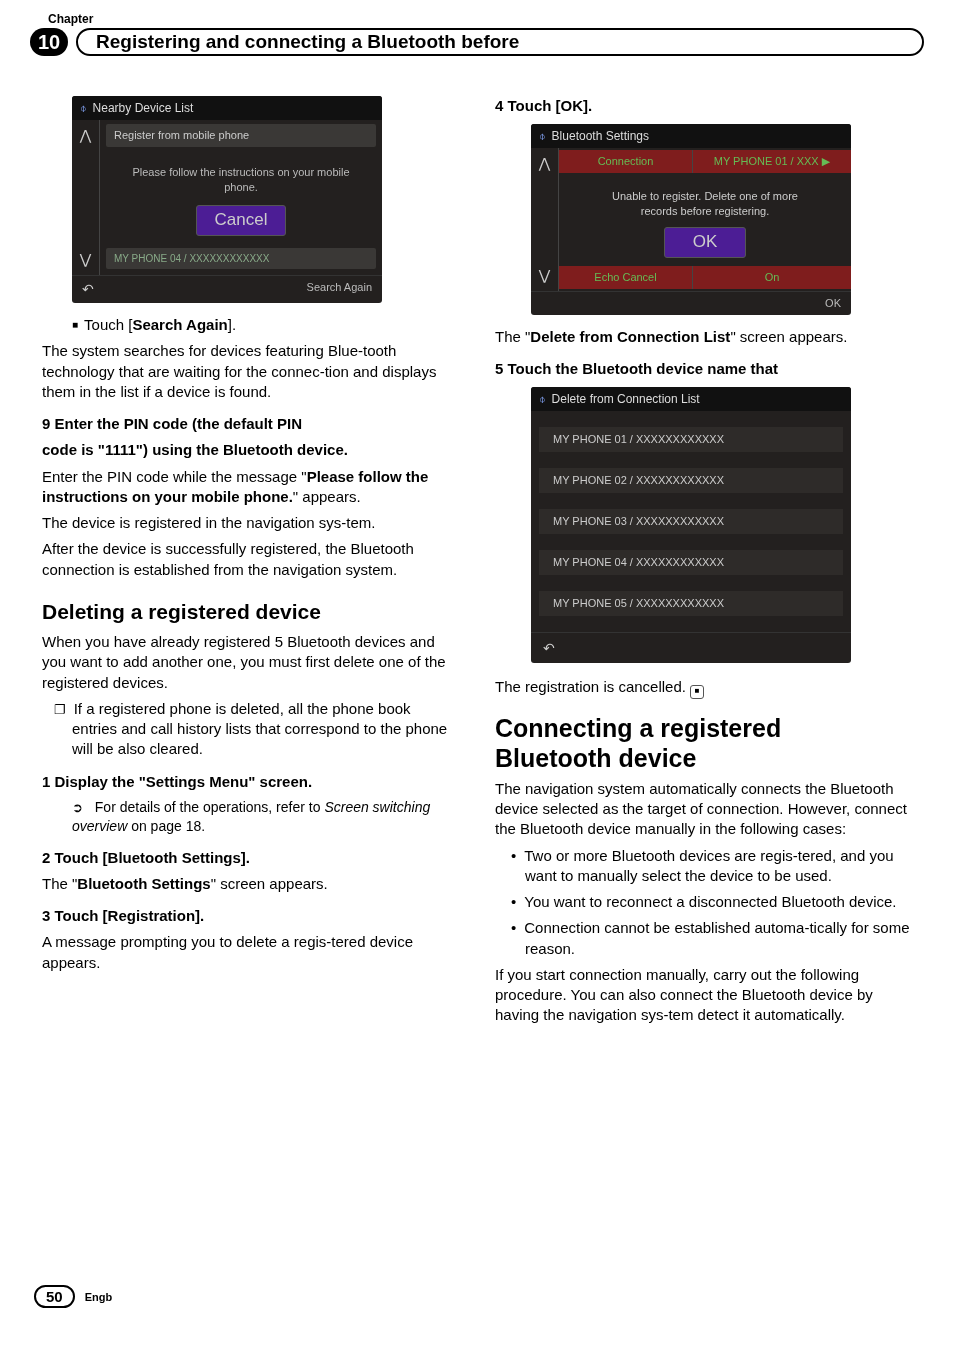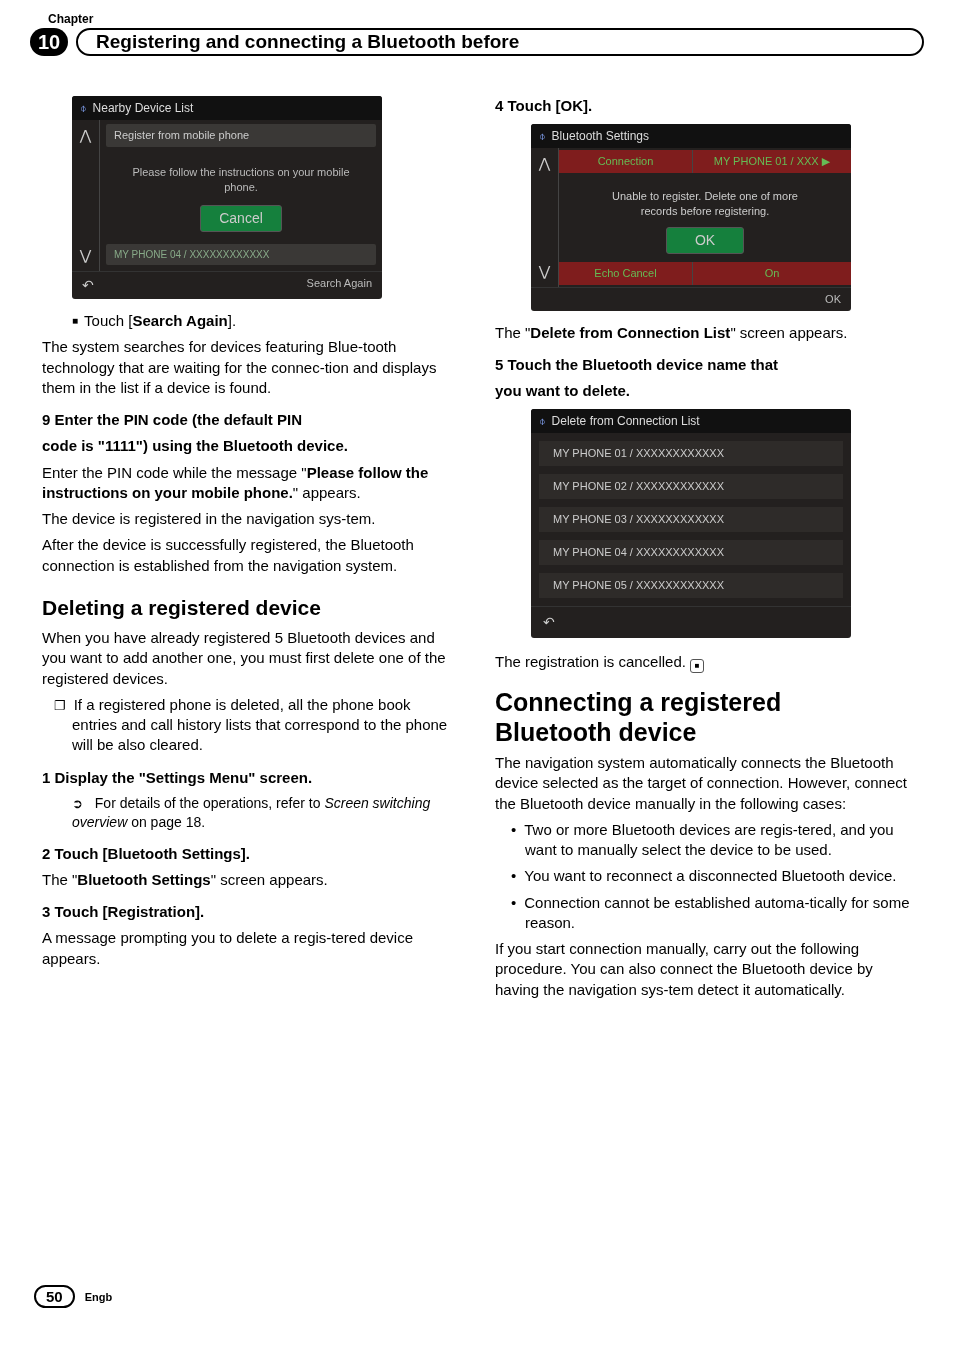--- a/index.html
+++ b/index.html
@@ -110,25 +110,25 @@
     color: #ccc;
     border-radius: 2px;
   }
   .msg-area {
     text-align: center;
     color: #bbb;
     font-size: 11px;
     padding: 16px 8px 10px 8px;
   }
   .btn-pill {
-    background: #15803d;
+    background: #4c1d95;
     border: 1px solid #555;
     border-radius: 3px;
     padding: 3px 18px;
-    font-size: 14px;
+    font-size: 17px;
     color: #ccc;
     display: inline-block;
   }
   .shot-footer {
     display: flex;
     justify-content: space-between;
     padding: 4px 10px;
     font-size: 11px;
     color: #bbb;
     border-top: 1px solid #333;
@@ -153,21 +153,21 @@
     text-align: center; color: #ccc; font-size: 11px;
     padding: 14px 8px 8px 8px;
   }
   .ok-row { text-align: center; padding-bottom: 6px; }
 
   
   .del-shot { width: 320px; margin: 8px 0 14px 36px; }
   .del-row {
     background: #2e2b29;
     padding: 5px 14px;
-    margin: 8px 8px;
+    margin: 16px 8px;
     font-size: 11px;
     color: #ccc;
   }
   .del-footer { padding: 6px 12px; border-top: 1px solid #333; }
 
   
   .page-footer {
     position: absolute;
     bottom: 44px;
     left: 34px;
@@ -290,21 +290,20 @@
       <div class="shot-footer" style="justify-content:flex-end;">
         <span>OK</span>
       </div>
     </div>
 
     <p>
       <span>The "</span><b>Delete from Connection List</b><span>" screen appears.</span>
     </p>
 
     <p class="step">5    Touch the Bluetooth device name that</p>
-    <p class="step" style="margin-top:0;">you want to delete.</p>
 
     <div class="device-shot del-shot">
       <div class="shot-titlebar">
         <span class="bt-icon">⌽</span>
         <span>Delete from Connection List</span>
       </div>
       <div>
         <div class="del-row">MY PHONE 01 / XXXXXXXXXXXX</div>
         <div class="del-row">MY PHONE 02 / XXXXXXXXXXXX</div>
         <div class="del-row">MY PHONE 03 / XXXXXXXXXXXX</div>

